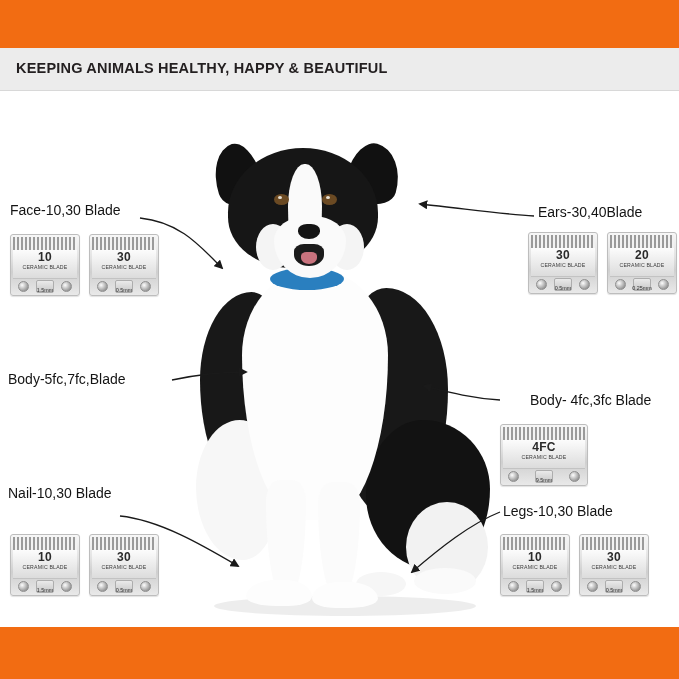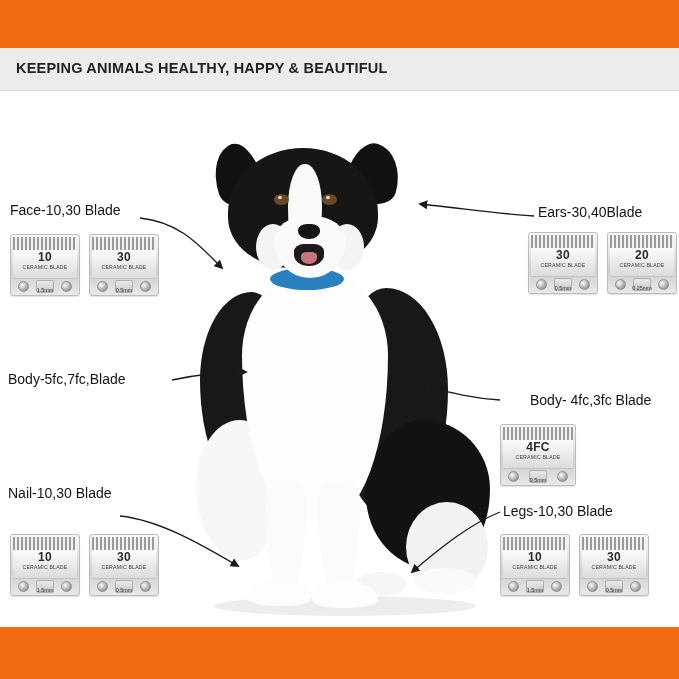--- a/index.html
+++ b/index.html
@@ -230,21 +230,21 @@
   .blade {
     position: relative;
     width: 68px;
     height: 60px;
     background: linear-gradient(180deg, #f7f7f7 0%, #e3e3e3 38%, #cfcfcf 62%, #e9e9e9 100%);
     border: 1px solid #bdbdbd;
     border-radius: 3px;
     box-shadow: 0 1px 1px rgba(0,0,0,0.12);
     overflow: hidden;
   }
-  .blade.wide { width: 74px; }
+  .blade.wide { width: 74px; padding-left: 12px; }
   
   .teeth {
     position: absolute;
     left: 2px; right: 2px; top: 2px;
     height: 13px;
     background:
       repeating-linear-gradient(90deg,
         #9a9a9a 0px, #9a9a9a 2px,
         #f2f2f2 2px, #f2f2f2 4px);
     border-bottom: 1px solid #b5b5b5;

